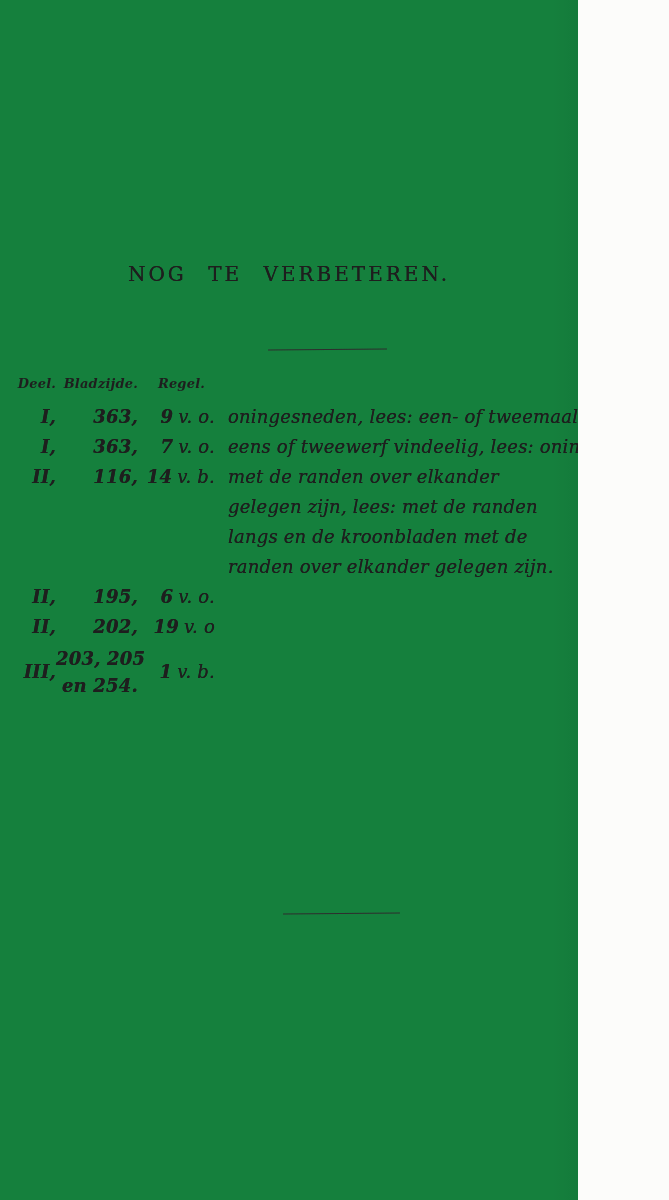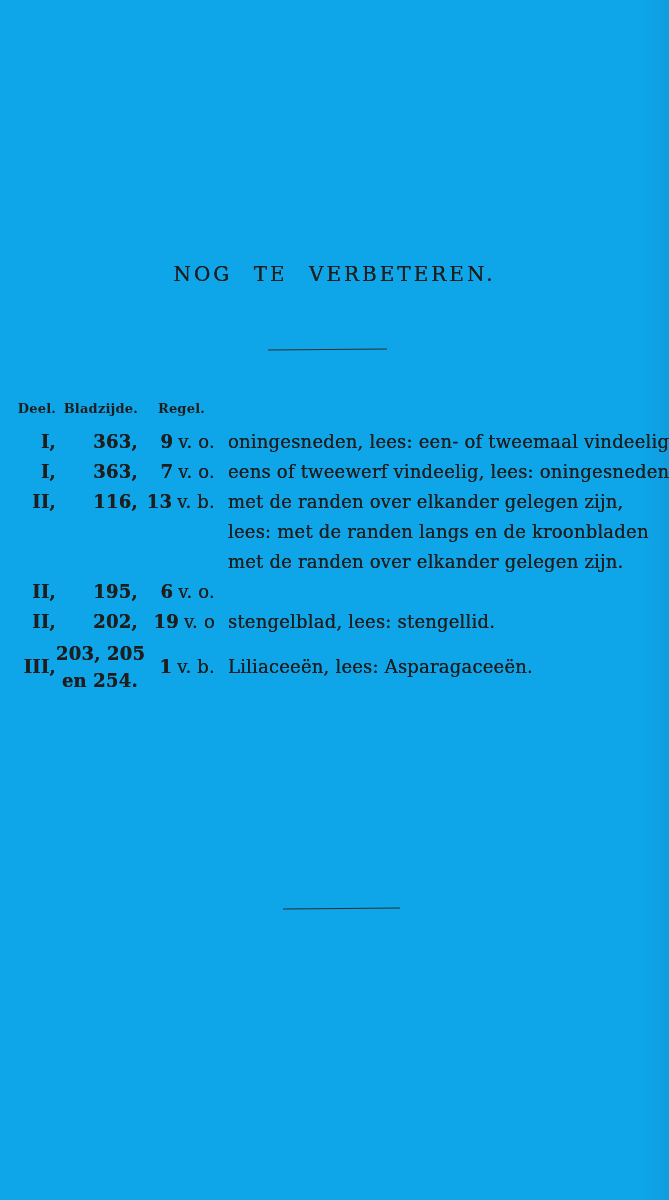--- a/index.html
+++ b/index.html
@@ -1,20 +1,20 @@
 <!DOCTYPE html>
 <html><head>
 <meta charset="utf-8">
 <style>
   html,body{margin:0;padding:0;}
   body{background:#fcfcfa;}
   .page{
     position:relative;
-    width:669px;height:1200px;
-    background:#0ea5e9;
+    width:578px;height:1200px;
+    background:#15803d;
     color:#1e1e1e;
     font-family:"DejaVu Serif", serif;
     overflow:hidden;
   }
   
   .page::after{
     content:"";position:absolute;top:0;right:0;width:26px;height:100%;
     background:linear-gradient(to right, rgba(0,0,0,0), rgba(0,0,0,0.045));
     pointer-events:none;
   }
@@ -26,25 +26,26 @@
     font-weight:400;
     letter-spacing:3px;
     word-spacing:12px;
     line-height:26px;
     text-shadow:0 0 0.6px currentColor;
   }
   .rule{height:0;border-top:1.6px solid #2e2e2e;}
   .rule-top{width:119px;margin:62px 0 0 268px;transform:rotate(-0.4deg);}
   .rule-bottom{width:117px;margin:211px 0 0 283px;transform:rotate(-0.5deg);}
   .errata{
-    margin-top:50px;
+    margin-top:25px;
     font-size:18px;
     line-height:30px;
     text-shadow:0 0 0.35px currentColor;
     letter-spacing:0.2px;
+    font-style:italic;
   }
   .row{display:grid;grid-template-columns:56px 82px 77px 1fr;align-items:baseline;}
   .hdr-row{margin-bottom:9px;align-items:end;}
   .hdr{font-size:13px;font-weight:bold;line-height:18px;letter-spacing:0.2px;text-shadow:none;}
   .c1,.c2,.c3{text-align:right;white-space:nowrap;}
   .c3 .dir{margin-left:5px;}
   .c4{padding-left:13px;text-align:left;white-space:nowrap;}
   .num{font-weight:bold;}
   .hdr.c3{padding-right:10px;}
   .jwrap{white-space:normal;}
@@ -82,48 +83,46 @@
     <div class="row">
       <span class="c1 num">I,</span>
       <span class="c2 num">363,</span>
       <span class="c3"><span class="num">7</span><span class="dir">v. o.</span></span>
       <span class="c4">eens of tweewerf vindeelig, lees: oningesneden.</span>
     </div>
 
     <div class="row">
       <span class="c1 num">II,</span>
       <span class="c2 num">116,</span>
-      <span class="c3"><span class="num">13</span><span class="dir">v. b.</span></span>
+      <span class="c3"><span class="num">14</span><span class="dir">v. b.</span></span>
       <span class="c4 jwrap">
         <span class="jline">met de randen over elkander gelegen zijn, lees:</span>
         <span class="jline">met de randen langs en de kroonbladen met</span>
         <span class="jline last">de randen over elkander gelegen zijn.</span>
       </span>
     </div>
 
     <div class="row">
       <span class="c1 num">II,</span>
       <span class="c2 num">195,</span>
       <span class="c3"><span class="num">6</span><span class="dir">v. o.</span></span>
     </div>
 
     <div class="row">
       <span class="c1 num">II,</span>
       <span class="c2 num">202,</span>
       <span class="c3"><span class="num">19</span><span class="dir">v. o</span></span>
-      <span class="c4">stengelblad, lees: stengellid.</span>
     </div>
 
     <div class="row row-tall">
       <span class="c1 num">III,</span>
       <span class="c2 num">
         <span class="bline">203, 205</span>
         <span class="bline">en 254.</span>
       </span>
       <span class="c3"><span class="num">1</span><span class="dir">v. b.</span></span>
-      <span class="c4">Liliaceeën, lees: Asparagaceeën.</span>
     </div>
 
   </div>
 
   <div class="rule rule-bottom"></div>
 
 </div>
 
 </body></html>

